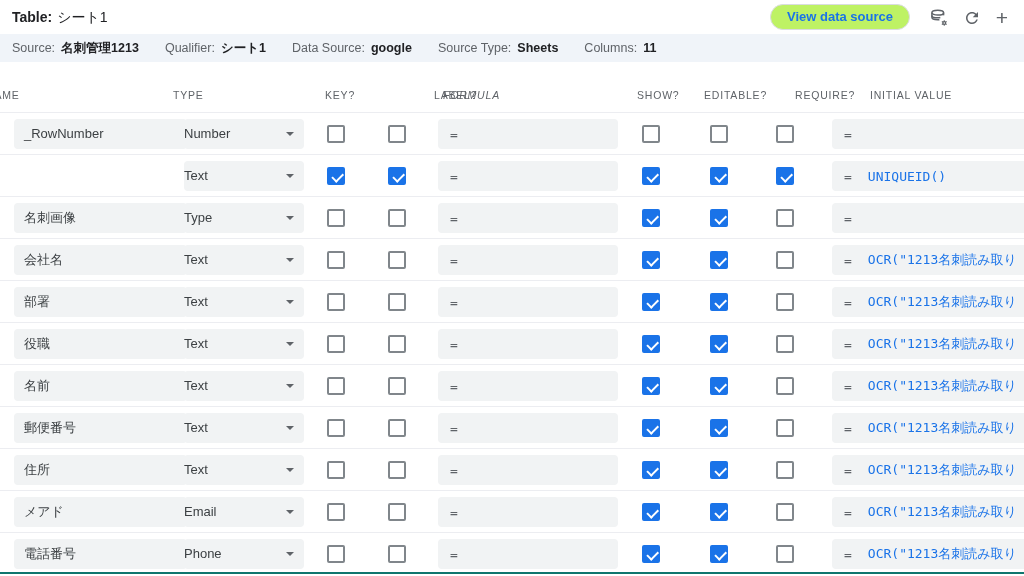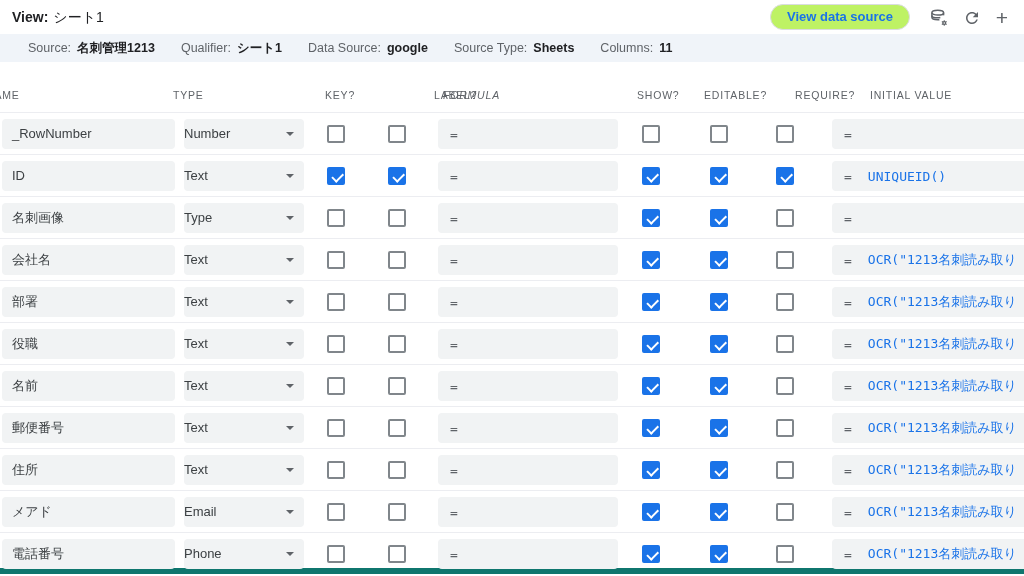--- a/index.html
+++ b/index.html
@@ -15,40 +15,40 @@
   .vds-btn { position:absolute; right:114px; top:4px; height:26px; padding:0 16px; border:1px solid #dadce0;
              border-radius:14px; background:#bef264; color:#1a73e8; font-size:13px; font-weight:bold;
              line-height:24px; white-space:nowrap; cursor:pointer; font-family:"Liberation Sans",sans-serif; }
   .icon-btn { position:absolute; top:7px; width:22px; height:22px; display:flex; align-items:center;
               justify-content:center; cursor:pointer; }
   .icon-db { right:74px; }
   .icon-refresh { right:41px; }
   .icon-plus { right:11px; font-size:21px; color:#5f6368; font-weight:400; line-height:20px; }
 
   
-  .sourcebar { height:28px; background:#f0f4f9; display:flex; align-items:center; padding-left:28px;
+  .sourcebar { height:28px; background:#f0f4f9; display:flex; align-items:center; padding-left:12px;
                font-size:12.5px; white-space:nowrap; }
   .src-item { margin-right:26px; }
   .src-label { color:#5f6368; }
   .src-value { color:#202124; font-weight:bold; margin-left:6px; }
 
   
   .colheaders { position:relative; height:50px; background:#fff; overflow:hidden; }
   .colheaders span { position:absolute; top:27px; font-size:10.5px; letter-spacing:0.8px; color:#5f6368;
                      font-weight:500; white-space:nowrap; }
   .h0{left:-14px;} .h1{left:173px;} .h2{left:325px;} .h3{left:386px;padding-left:48px;} .h4{left:443px;font-style:italic;}
   .h5{left:637px;} .h6{left:704px;} .h7{left:771px;padding-left:24px;} .h8{left:870px;text-align:center;}
 
   
   .rows { background:#fff; }
   .trow { position:relative; height:42px; border-top:1px solid #ecedf1; }
-  .trow:last-child { border-bottom:6px solid #0f766e; }
+  .trow:last-child { border-bottom:2px solid #0f766e; }
   .field { position:absolute; top:6px; height:30px; background:#f1f3f4; border-radius:4px;
            font-size:13px; color:#3c4043; overflow:hidden; }
-  .name-field { left:2px; width:173px; line-height:30px; padding-left:10px; }
+  .name-field { left:14px; width:173px; line-height:30px; padding-left:10px; }
   .type-field { left:184px; width:120px; line-height:30px; cursor:pointer; }
   .caret { position:absolute; right:10px; top:13px; width:0; height:0;
            border-left:4px solid transparent; border-right:4px solid transparent;
            border-top:4.5px solid #5f6368; }
   .formula-field { left:438px; width:180px; display:flex; align-items:center; padding-left:12px; }
   .initial-field { left:832px; width:204px; display:flex; align-items:center; padding-left:12px; }
   .eq { font-family:"DejaVu Sans Mono", monospace; font-size:13px; color:#5f6368; }
   .fx { font-family:"DejaVu Sans Mono", monospace; font-size:13px; color:#1a73e8; margin-left:16px;
         white-space:nowrap; }
   .cb { position:absolute; top:12px; width:18px; height:18px; border:2px solid #80868b; border-radius:2px;
@@ -58,21 +58,21 @@
         border-left:2px solid #fff; border-bottom:2px solid #fff; transform:rotate(-45deg); }
   .cb-key{left:327px;} .cb-label{left:388px;} .cb-show{left:642px;} .cb-editable{left:710px;} .cb-require{left:776px;}
 </style>
 </head>
 <body>
 
 <div class="app">
 
   <div class="topbar">
     <div class="page-title">
-      <span class="t-label">View:</span><span class="t-value">シート1</span>
+      <span class="t-label">Table:</span><span class="t-value">シート1</span>
     </div>
     <button class="vds-btn">View data source</button>
     <div class="icon-btn icon-db">
       <svg width="20" height="20" viewBox="0 0 24 24">
         <ellipse cx="10.5" cy="5.6" rx="7" ry="2.9" fill="none" stroke="#5f6368" stroke-width="1.8"></ellipse>
         <path d="M3.5 5.6v5.6c0 1.6 3.1 2.9 7 2.9 .7 0 1.4 0 2-.1" fill="none" stroke="#5f6368" stroke-width="1.8"></path>
         <path d="M17.5 5.6v3.2" fill="none" stroke="#5f6368" stroke-width="1.8"></path>
         <path d="M3.5 8.9c0 1.6 3.1 2.9 7 2.9 1.1 0 2.2-.1 3.1-.3" fill="none" stroke="#5f6368" stroke-width="1.8"></path>
         <g stroke="#5f6368" stroke-width="1.3">
           <line x1="18.3" y1="14.6" x2="18.3" y2="21.4"></line>
@@ -136,21 +136,20 @@
     </div>
     <span class="cb cb-show"></span>
     <span class="cb cb-editable"></span>
     <span class="cb cb-require"></span>
     <div class="field initial-field">
       <span class="eq">=</span>
       <span class="fx"></span>
     </div>
   </div>
       <div class="trow">
-    <div class="field name-field">ID</div>
     <div class="field type-field">
       <span>Text</span>
       <span class="caret"></span>
     </div>
     <span class="cb cb-key checked"></span>
     <span class="cb cb-label checked"></span>
     <div class="field formula-field">
       <span class="eq">=</span>
       <span class="fx"></span>
     </div>

